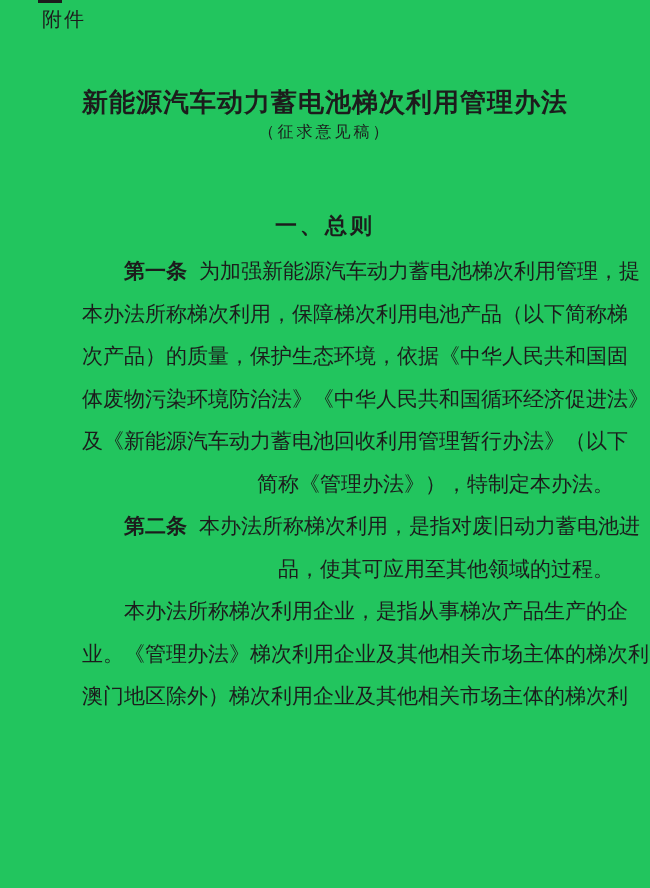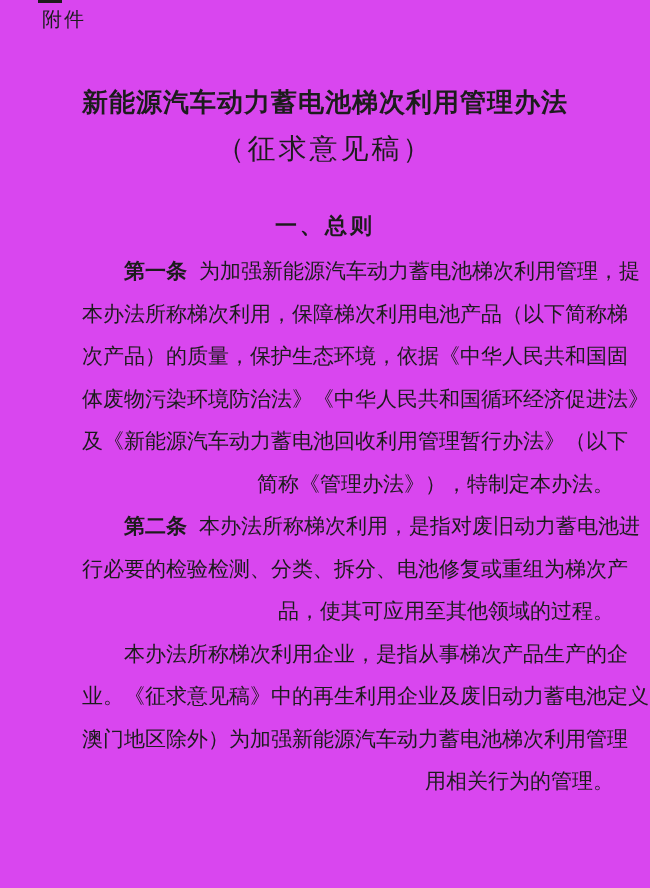--- a/index.html
+++ b/index.html
@@ -5,21 +5,21 @@
   html, body {
     margin: 0;
     padding: 0;
     background: #e8e8e8;
   }
   .page {
     position: relative;
     width: 650px;
     height: 888px;
     margin: 0 auto;
-    background: #d946ef;
+    background: #22c55e;
     color: #1c1c1c;
     font-family: "Liberation Serif", serif;
     overflow: hidden;
   }
   .scan-artifact {
     position: absolute;
     top: 0;
     left: 38px;
     width: 24px;
     height: 3px;
@@ -39,25 +39,25 @@
     left: 0;
     right: 0;
     text-align: center;
     font-size: 26px;
     font-weight: 700;
     line-height: 30px;
     letter-spacing: 1px;
   }
   .doc-subtitle {
     position: absolute;
-    top: 136px;
+    top: 119px;
     left: 0;
     right: 0;
     text-align: center;
-    font-size: 28px;
+    font-size: 16px;
     line-height: 26px;
     letter-spacing: 3px;
     font-weight: 500;
   }
   .section-heading {
     position: absolute;
     top: 212px;
     left: 0;
     right: 0;
     text-align: center;
@@ -115,26 +115,24 @@
     </div>
     <div class="line">本办法所称梯次利用，保障梯次利用电池产品（以下简称梯</div>
     <div class="line">次产品）的质量，保护生态环境，依据《中华人民共和国固</div>
     <div class="line">体废物污染环境防治法》《中华人民共和国循环经济促进法》</div>
     <div class="line">及《新能源汽车动力蓄电池回收利用管理暂行办法》（以下</div>
     <div class="line last">简称《管理办法》），特制定本办法。</div>
 
     <div class="line first">
       <span class="article-label">第二条</span><span>本办法所称梯次利用，是指对废旧动力蓄电池进</span>
     </div>
-    <div class="line">行必要的检验检测、分类、拆分、电池修复或重组为梯次产</div>
     <div class="line last">品，使其可应用至其他领域的过程。</div>
 
     <div class="line first">
       <span>本办法所称梯次利用企业，是指从事梯次产品生产的企</span>
     </div>
-    <div class="line">业。《征求意见稿》中的再生利用企业及废旧动力蓄电池定义</div>
+    <div class="line">业。《管理办法》梯次利用企业及其他相关市场主体的梯次利</div>
 
-    <div class="line">澳门地区除外）为加强新能源汽车动力蓄电池梯次利用管理</div>
-    <div class="line last">用相关行为的管理。</div>
+    <div class="line">澳门地区除外）梯次利用企业及其他相关市场主体的梯次利</div>
 
   </div>
 
 </div>
 
 </body></html>

